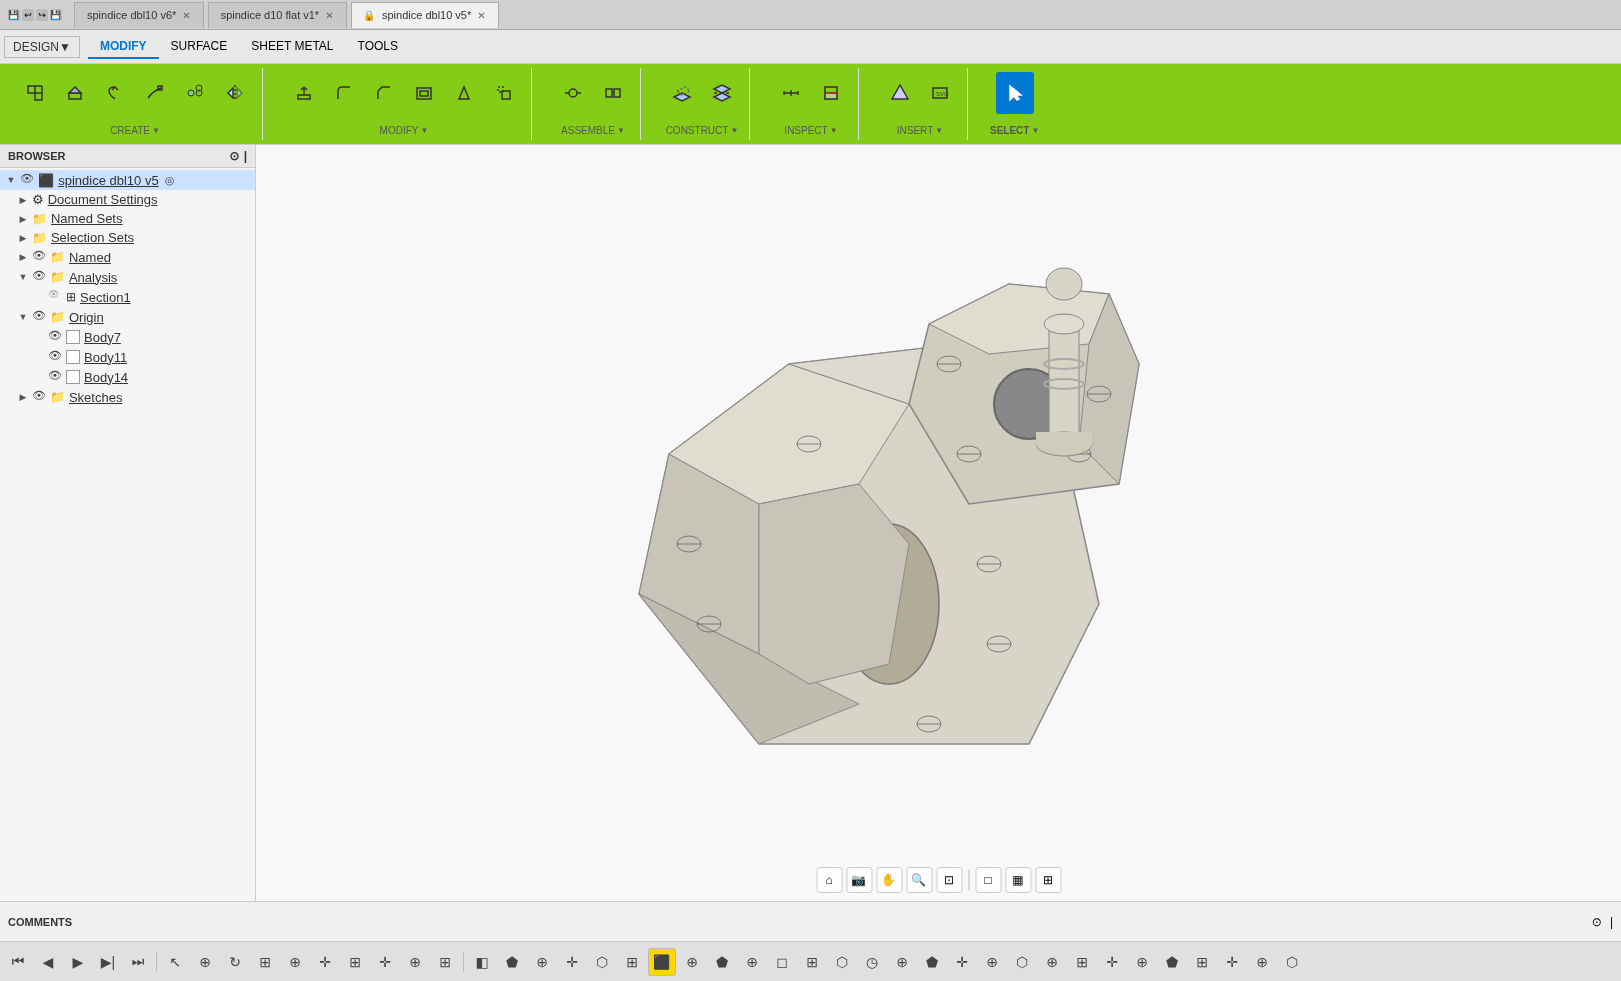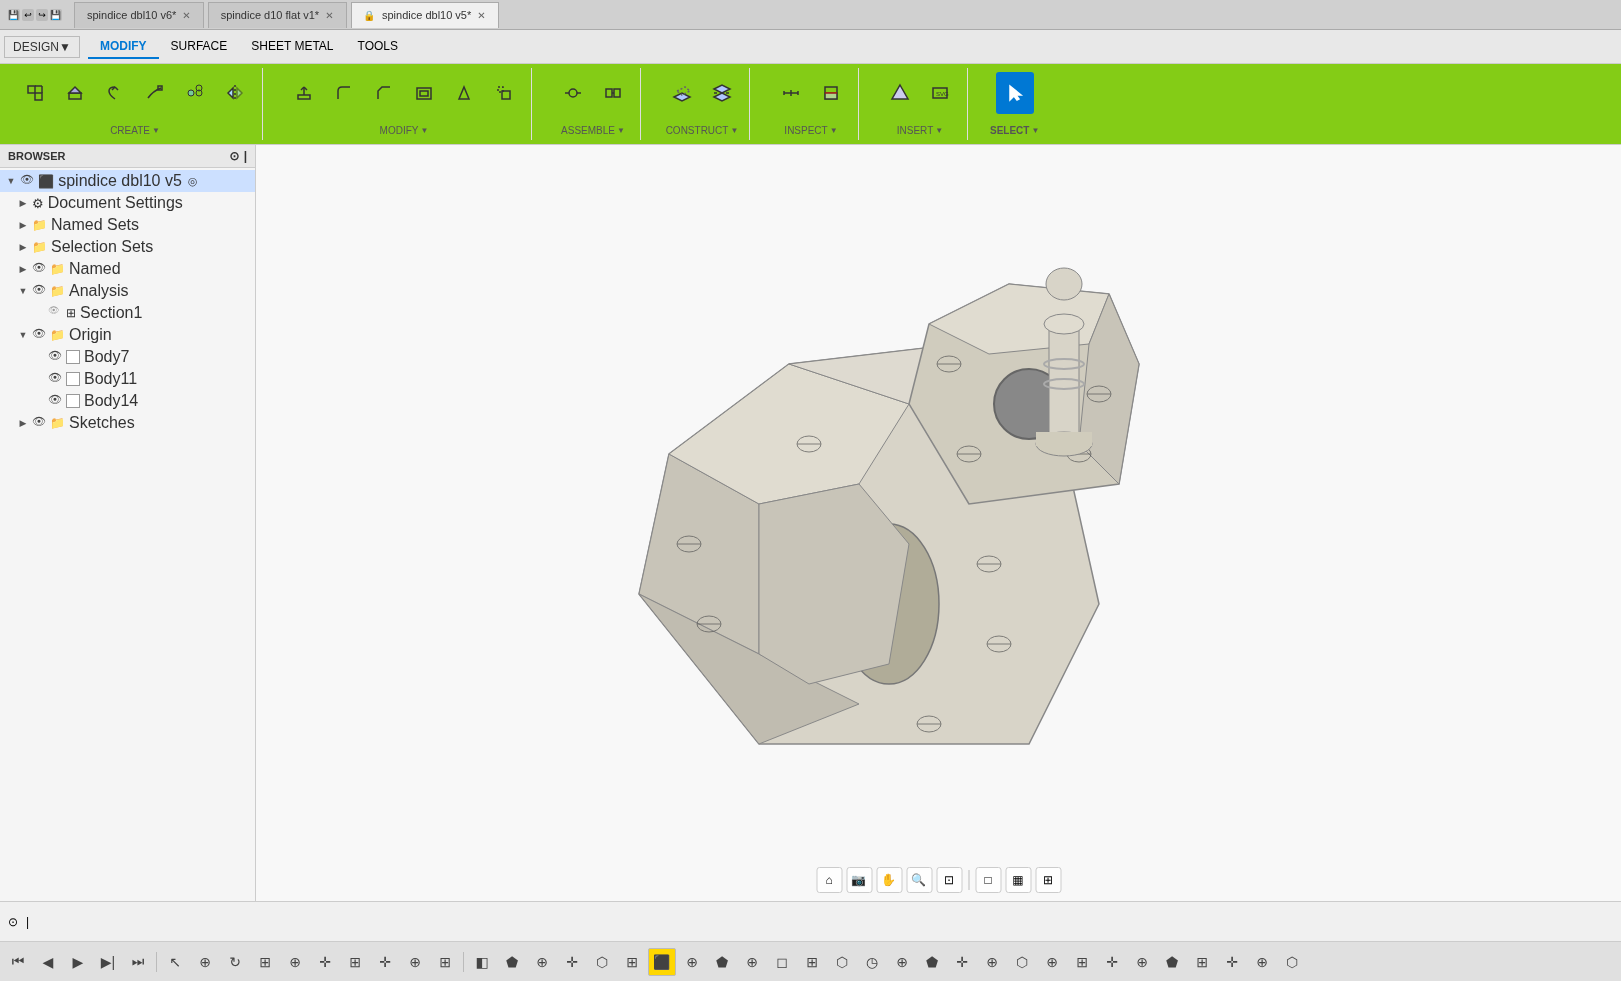--- a/index.html
+++ b/index.html
@@ -71,21 +71,21 @@
     }
     #browser-header-icons { display: flex; gap: 4px; }
     .browser-tree { padding: 2px 0; overflow-y: auto; flex: 1; }
     .tree-item {
       display: flex; align-items: center; padding: 2px 4px;
       cursor: pointer; color: #333; gap: 2px;
     }
     .tree-arrow { width: 14px; font-size: 9px; color: #555; text-align: center; }
     .tree-eye { width: 16px; height: 16px; font-size: 11px; color: #444; }
     .tree-box { width: 14px; height: 14px; border: 1px solid #999; background: white; }
-    .tree-label { font-size: 16px; padding-left: 2px; }
+    .tree-label { font-size: 13px; padding-left: 2px; text-decoration: underline; }
     .indent1 { padding-left: 16px; }
     .indent2 { padding-left: 32px; }
     .active-item { background: #cce0ff; }
 
     
     #viewport {
       flex: 1; background: #f8f8f8; position: relative; overflow: hidden;
     }
     
     #model-svg { position: absolute; top: 50%; left: 50%; transform: translate(-60%, -45%); }
@@ -580,20 +580,21 @@
         <div class="vp-btn">⊡</div>
         <div class="separator"></div>
         <div class="vp-btn">□</div>
         <div class="vp-btn">▦</div>
         <div class="vp-btn">⊞</div>
       </div>
     </div>
   </div>
 
   <div id="comments-panel">
+    <span id="comments-label">COMMENTS</span>
     <span style="font-size:12px;cursor:pointer;">⊙</span>
     <span style="font-size:12px;cursor:pointer;">|</span>
   </div>
 
   <div id="bottom-toolbar">
     <div class="bottom-tool-btn">⏮</div>
     <div class="bottom-tool-btn">◀</div>
     <div class="bottom-tool-btn">▶</div>
     <div class="bottom-tool-btn">▶|</div>
     <div class="bottom-tool-btn">⏭</div>

